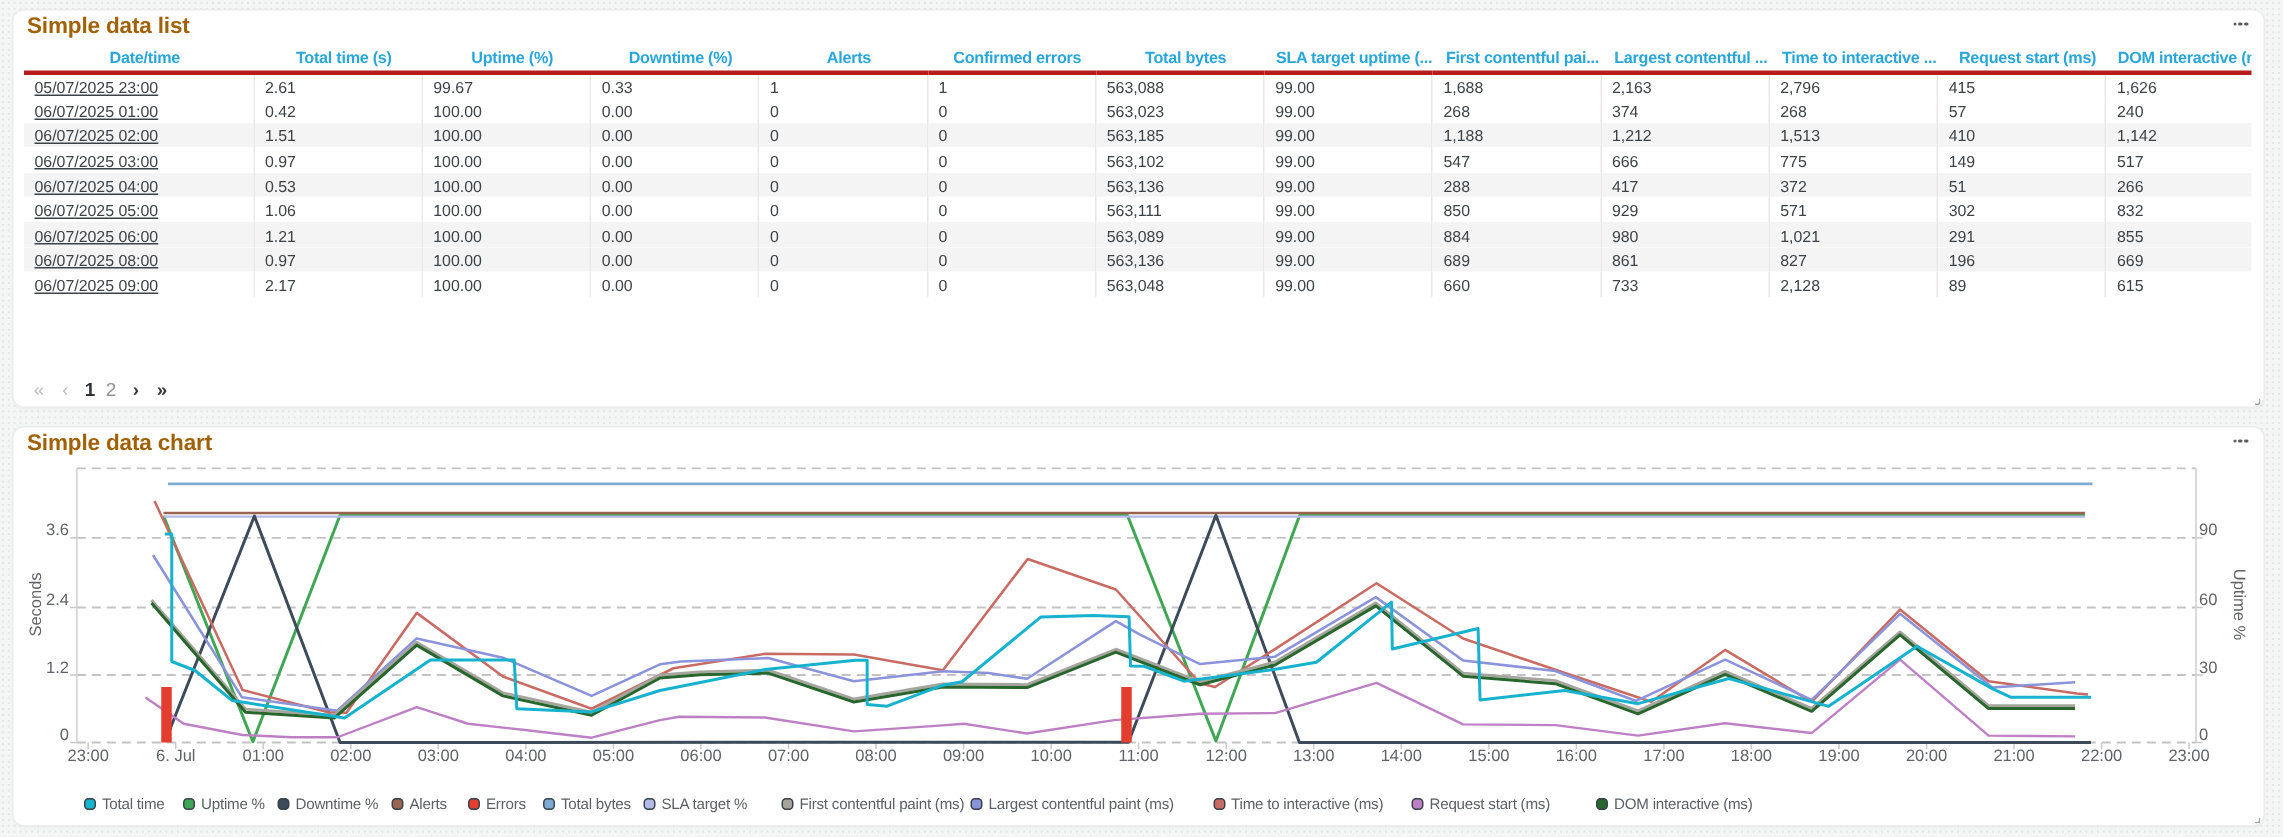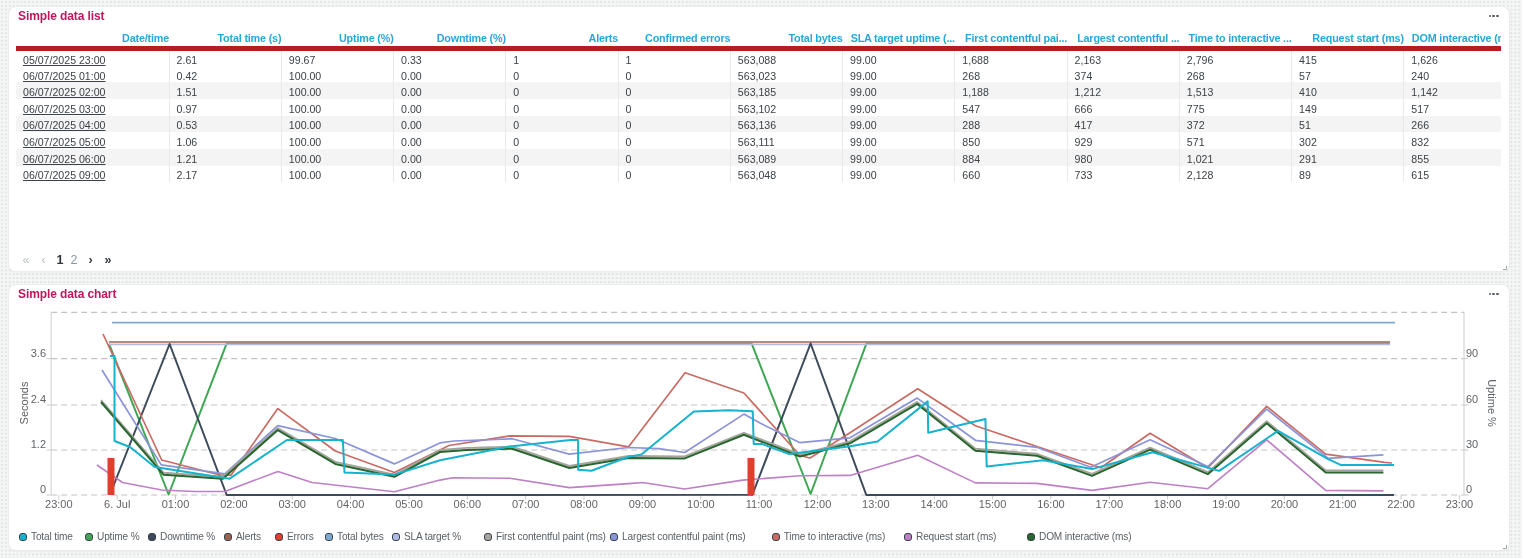--- a/index.html
+++ b/index.html
@@ -3,38 +3,38 @@
 <style>
 * { margin:0; padding:0; box-sizing:border-box; }
 html,body { width:1522px; height:558px; font-family:"Liberation Sans",sans-serif; }
 body { background-color:#f4f5f5;
   background-image: radial-gradient(#e3e4e4 0.75px, rgba(0,0,0,0) 0.75px);
   background-size: 3.9px 3.9px; position:relative; overflow:hidden; }
 .panel { position:absolute; left:8px; width:1502px; background:#fff; border:1px solid #ececec;
   border-radius:8px; box-shadow:0 1px 2px rgba(0,0,0,0.03); }
 .p1 { top:6px; height:266px; }
 .p2 { top:284px; height:267px; }
-.ptitle { position:absolute; left:9px; top:2px; font-size:12px; font-weight:bold; color:#be185d; letter-spacing:-0.1px; }
+.ptitle { position:absolute; left:9px; top:2px; font-size:15px; font-weight:bold; color:#a16207; letter-spacing:-0.1px; }
 .menu { position:absolute; right:8.5px; top:6px; width:12px; height:6px; }
 .rz { position:absolute; right:2px; bottom:1px; width:4px; height:4px;
   border-right:1.4px solid #9aa0a4; border-bottom:1.4px solid #9aa0a4; border-bottom-right-radius:2px; }
 .menu i { display:inline-block; width:2.6px; height:2.6px; border-radius:50%; background:#565e64; margin-right:1.2px; vertical-align:top; margin-top:1.6px;}
 table.grid { position:absolute; left:7px; top:24.7px; width:1485px; border-collapse:collapse; table-layout:fixed; }
-table.grid th { color:#2aa7da; font-size:10.8px; font-weight:bold; letter-spacing:-0.18px; text-align:right; padding:0 0 1.5px 8px; vertical-align:bottom;
-  height:16.6px; white-space:nowrap; overflow:hidden; border-bottom:5px solid #b91c1c;margin-left:30px; }
+table.grid th { color:#2aa7da; font-size:10.8px; font-weight:bold; letter-spacing:-0.18px; text-align:center; padding:0 0 1.5px 8px; vertical-align:bottom;
+  height:16.6px; white-space:nowrap; overflow:hidden; border-bottom:3px solid #b91c1c;margin-left:30px; }
 table.grid td { color:#3c4247; font-size:10.6px; padding:3px 0 0 7px; height:16.63px; white-space:nowrap; overflow:hidden;
   border-left:1px solid #e9e9e9; }
 table.grid td:first-child { border-left:none;text-decoration:underline; }
 tr.alt td { background:#f4f4f4; }
 .pager { position:absolute; left:0; top:246px; height:16px; width:300px; font-size:12.5px; }
 .pager span { position:absolute; top:0; }
 svg text.axt { font-family:"Liberation Sans",sans-serif; font-size:11px; fill:#606468; }
 .vlab { position:absolute; font-size:11px; color:#606468; white-space:nowrap; }
 .legend { position:absolute; left:0; top:245.5px; height:16px; width:1500px; font-size:10.1px; color:#5b6166; }
-.li { position:absolute; top:0; white-space:nowrap; letter-spacing:-0.15px; }
+.li { position:absolute; top:0; white-space:nowrap; letter-spacing:-0.15px;margin-left:37px; }
 .sw { display:inline-block; width:8px; height:8px; border:1.5px solid #37424a; border-radius:3px;
   margin-right:4px; vertical-align:-1px; }
 </style></head>
 <body>
 <div class="panel p1">
   <div class="ptitle">Simple data list</div>
   <div class="menu"><i></i><i></i><i></i></div>
   <table class="grid">
     <colgroup>
         <col style="width:153px">
@@ -166,20 +166,35 @@
           <td>0.00</td>
           <td>0</td>
           <td>0</td>
           <td>563,089</td>
           <td>99.00</td>
           <td>884</td>
           <td>980</td>
           <td>1,021</td>
           <td>291</td>
           <td>855</td>
+        </tr>
+<tr class="alt">
+          <td>06/07/2025 08:00</td>
+          <td>0.97</td>
+          <td>100.00</td>
+          <td>0.00</td>
+          <td>0</td>
+          <td>0</td>
+          <td>563,136</td>
+          <td>99.00</td>
+          <td>689</td>
+          <td>861</td>
+          <td>827</td>
+          <td>196</td>
+          <td>669</td>
         </tr>
 <tr>
           <td>06/07/2025 09:00</td>
           <td>2.17</td>
           <td>100.00</td>
           <td>0.00</td>
           <td>0</td>
           <td>0</td>
           <td>563,048</td>
           <td>99.00</td>

